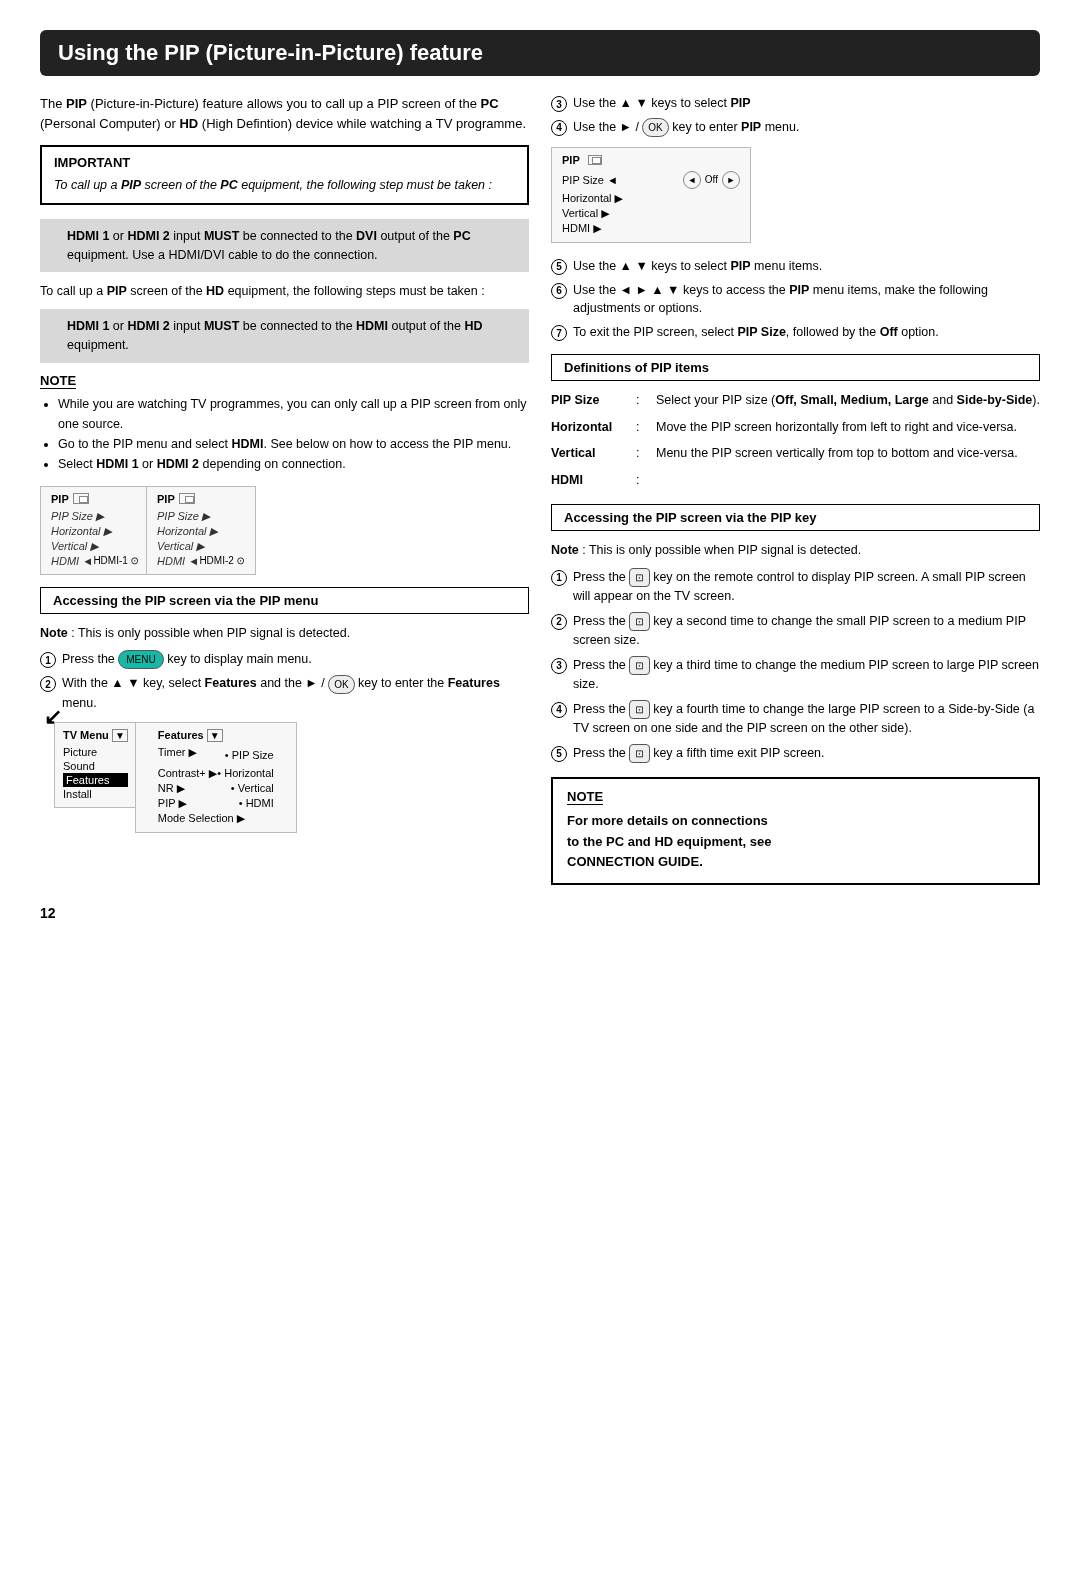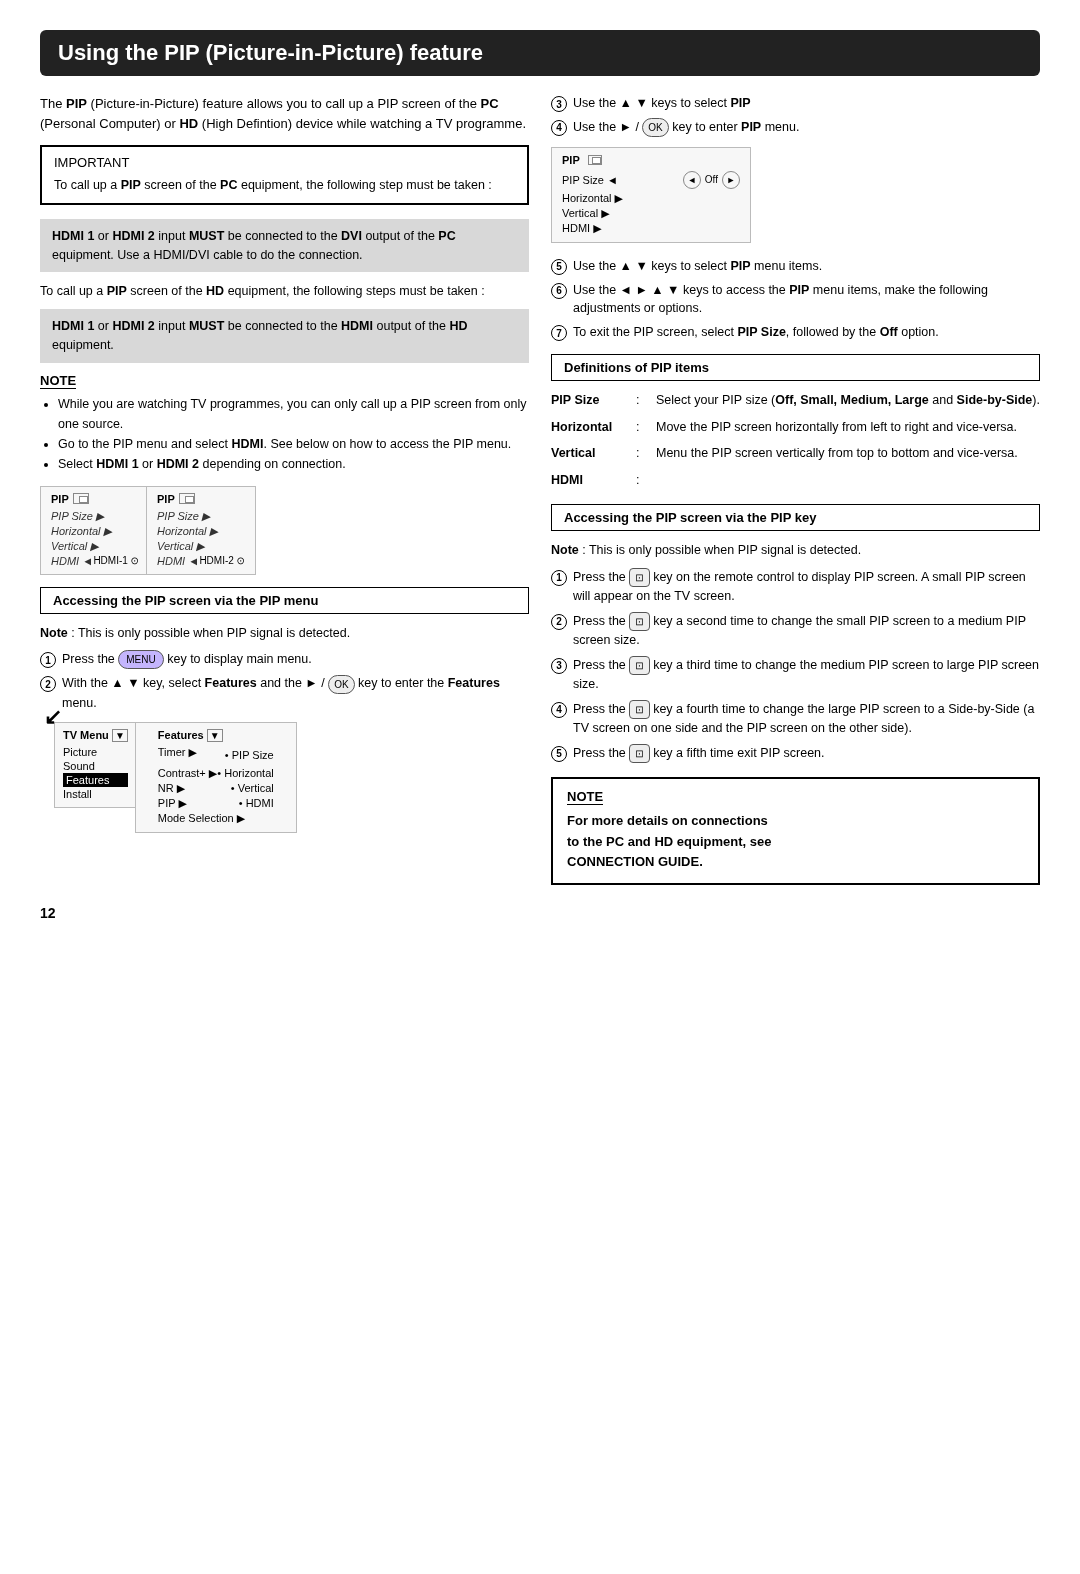--- a/index.html
+++ b/index.html
@@ -37,32 +37,33 @@
       font-size: 13px;
       line-height: 1.5;
       margin-bottom: 12px;
     }
     .important-box {
       border: 2px solid #000;
       padding: 8px 12px;
       margin-bottom: 14px;
     }
     .important-title {
-      font-weight: normal;
+      font-weight: bold;
       font-size: 13px;
       margin-bottom: 6px;
       text-transform: uppercase;
     }
     .important-text {
       font-size: 12.5px;
       line-height: 1.5;
+      font-style: italic;
     }
     .gray-box {
       background: #d8d8d8;
-      padding: 8px 12px;
+      padding: 8px 27px;
       margin-bottom: 10px;
       font-size: 12.5px;
       line-height: 1.5;
     }
     .note-section {
       margin-bottom: 12px;
     }
     .note-title {
       font-weight: bold;
       font-size: 13px;
@@ -278,21 +279,21 @@
       vertical-align: middle;
     }
     .menu-btn {
       display: inline-flex;
       align-items: center;
       justify-content: center;
       border: 1.5px solid #555;
       border-radius: 10px;
       padding: 1px 7px;
       font-size: 10px;
-      background: #c4b5fd;
+      background: #14b8a6;
       vertical-align: middle;
     }
     .ok-btn {
       display: inline-flex;
       align-items: center;
       justify-content: center;
       border: 1.5px solid #555;
       border-radius: 10px;
       padding: 1px 5px;
       font-size: 10px;

